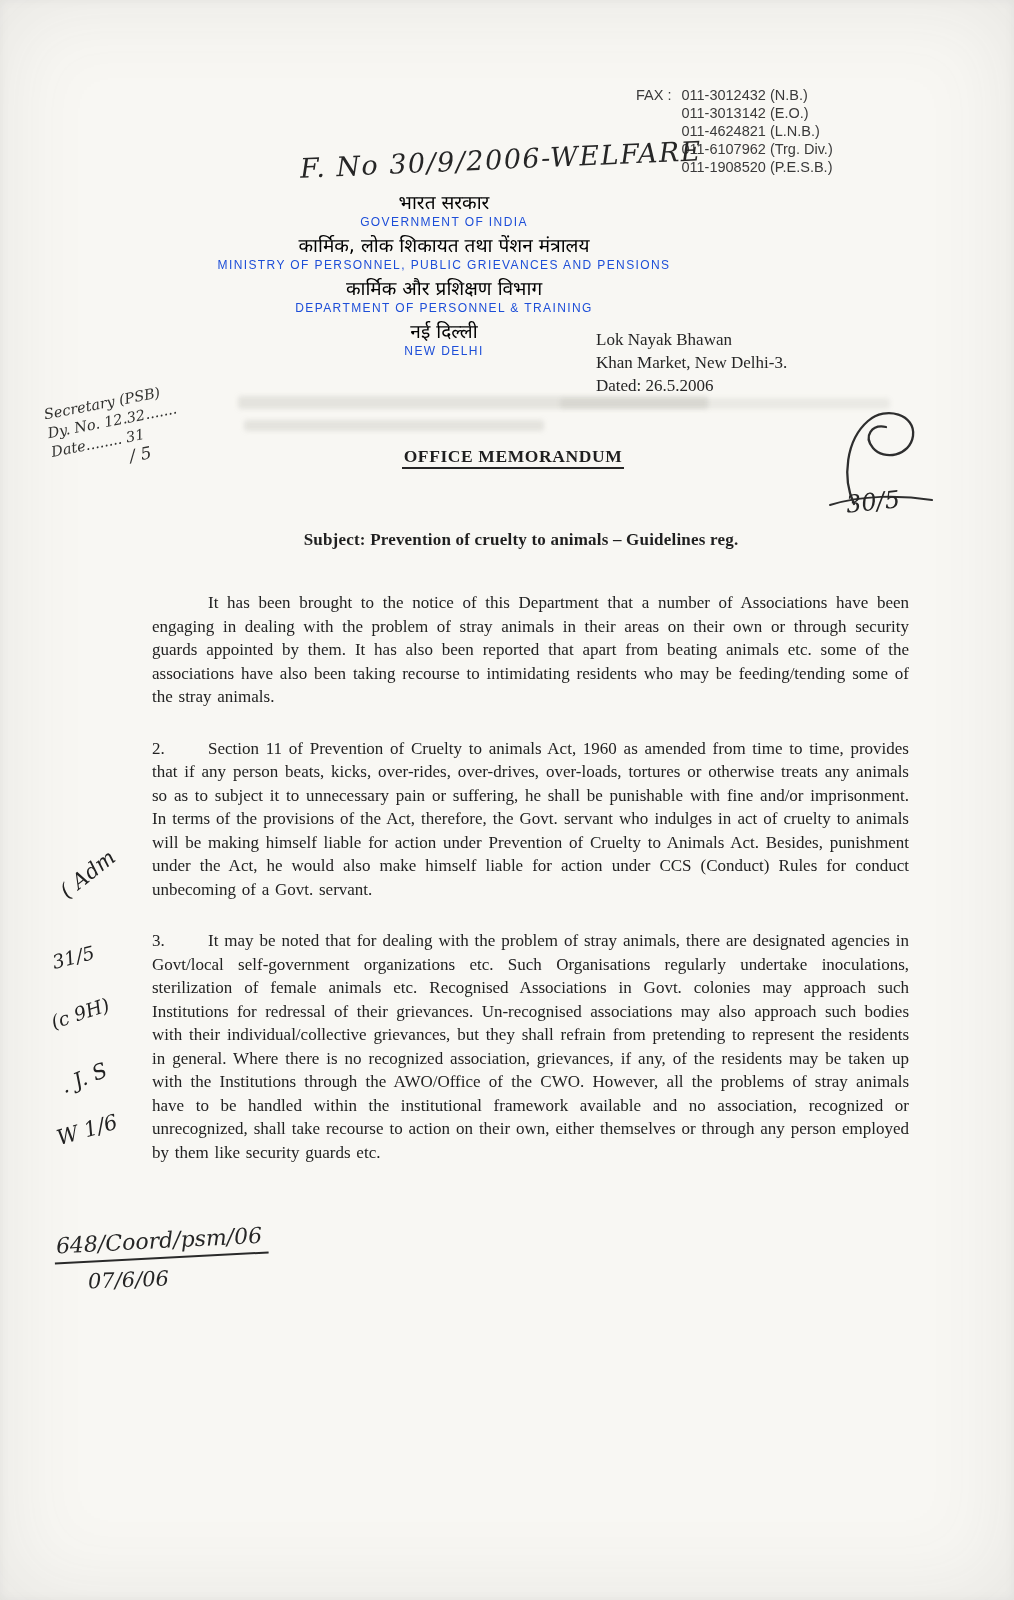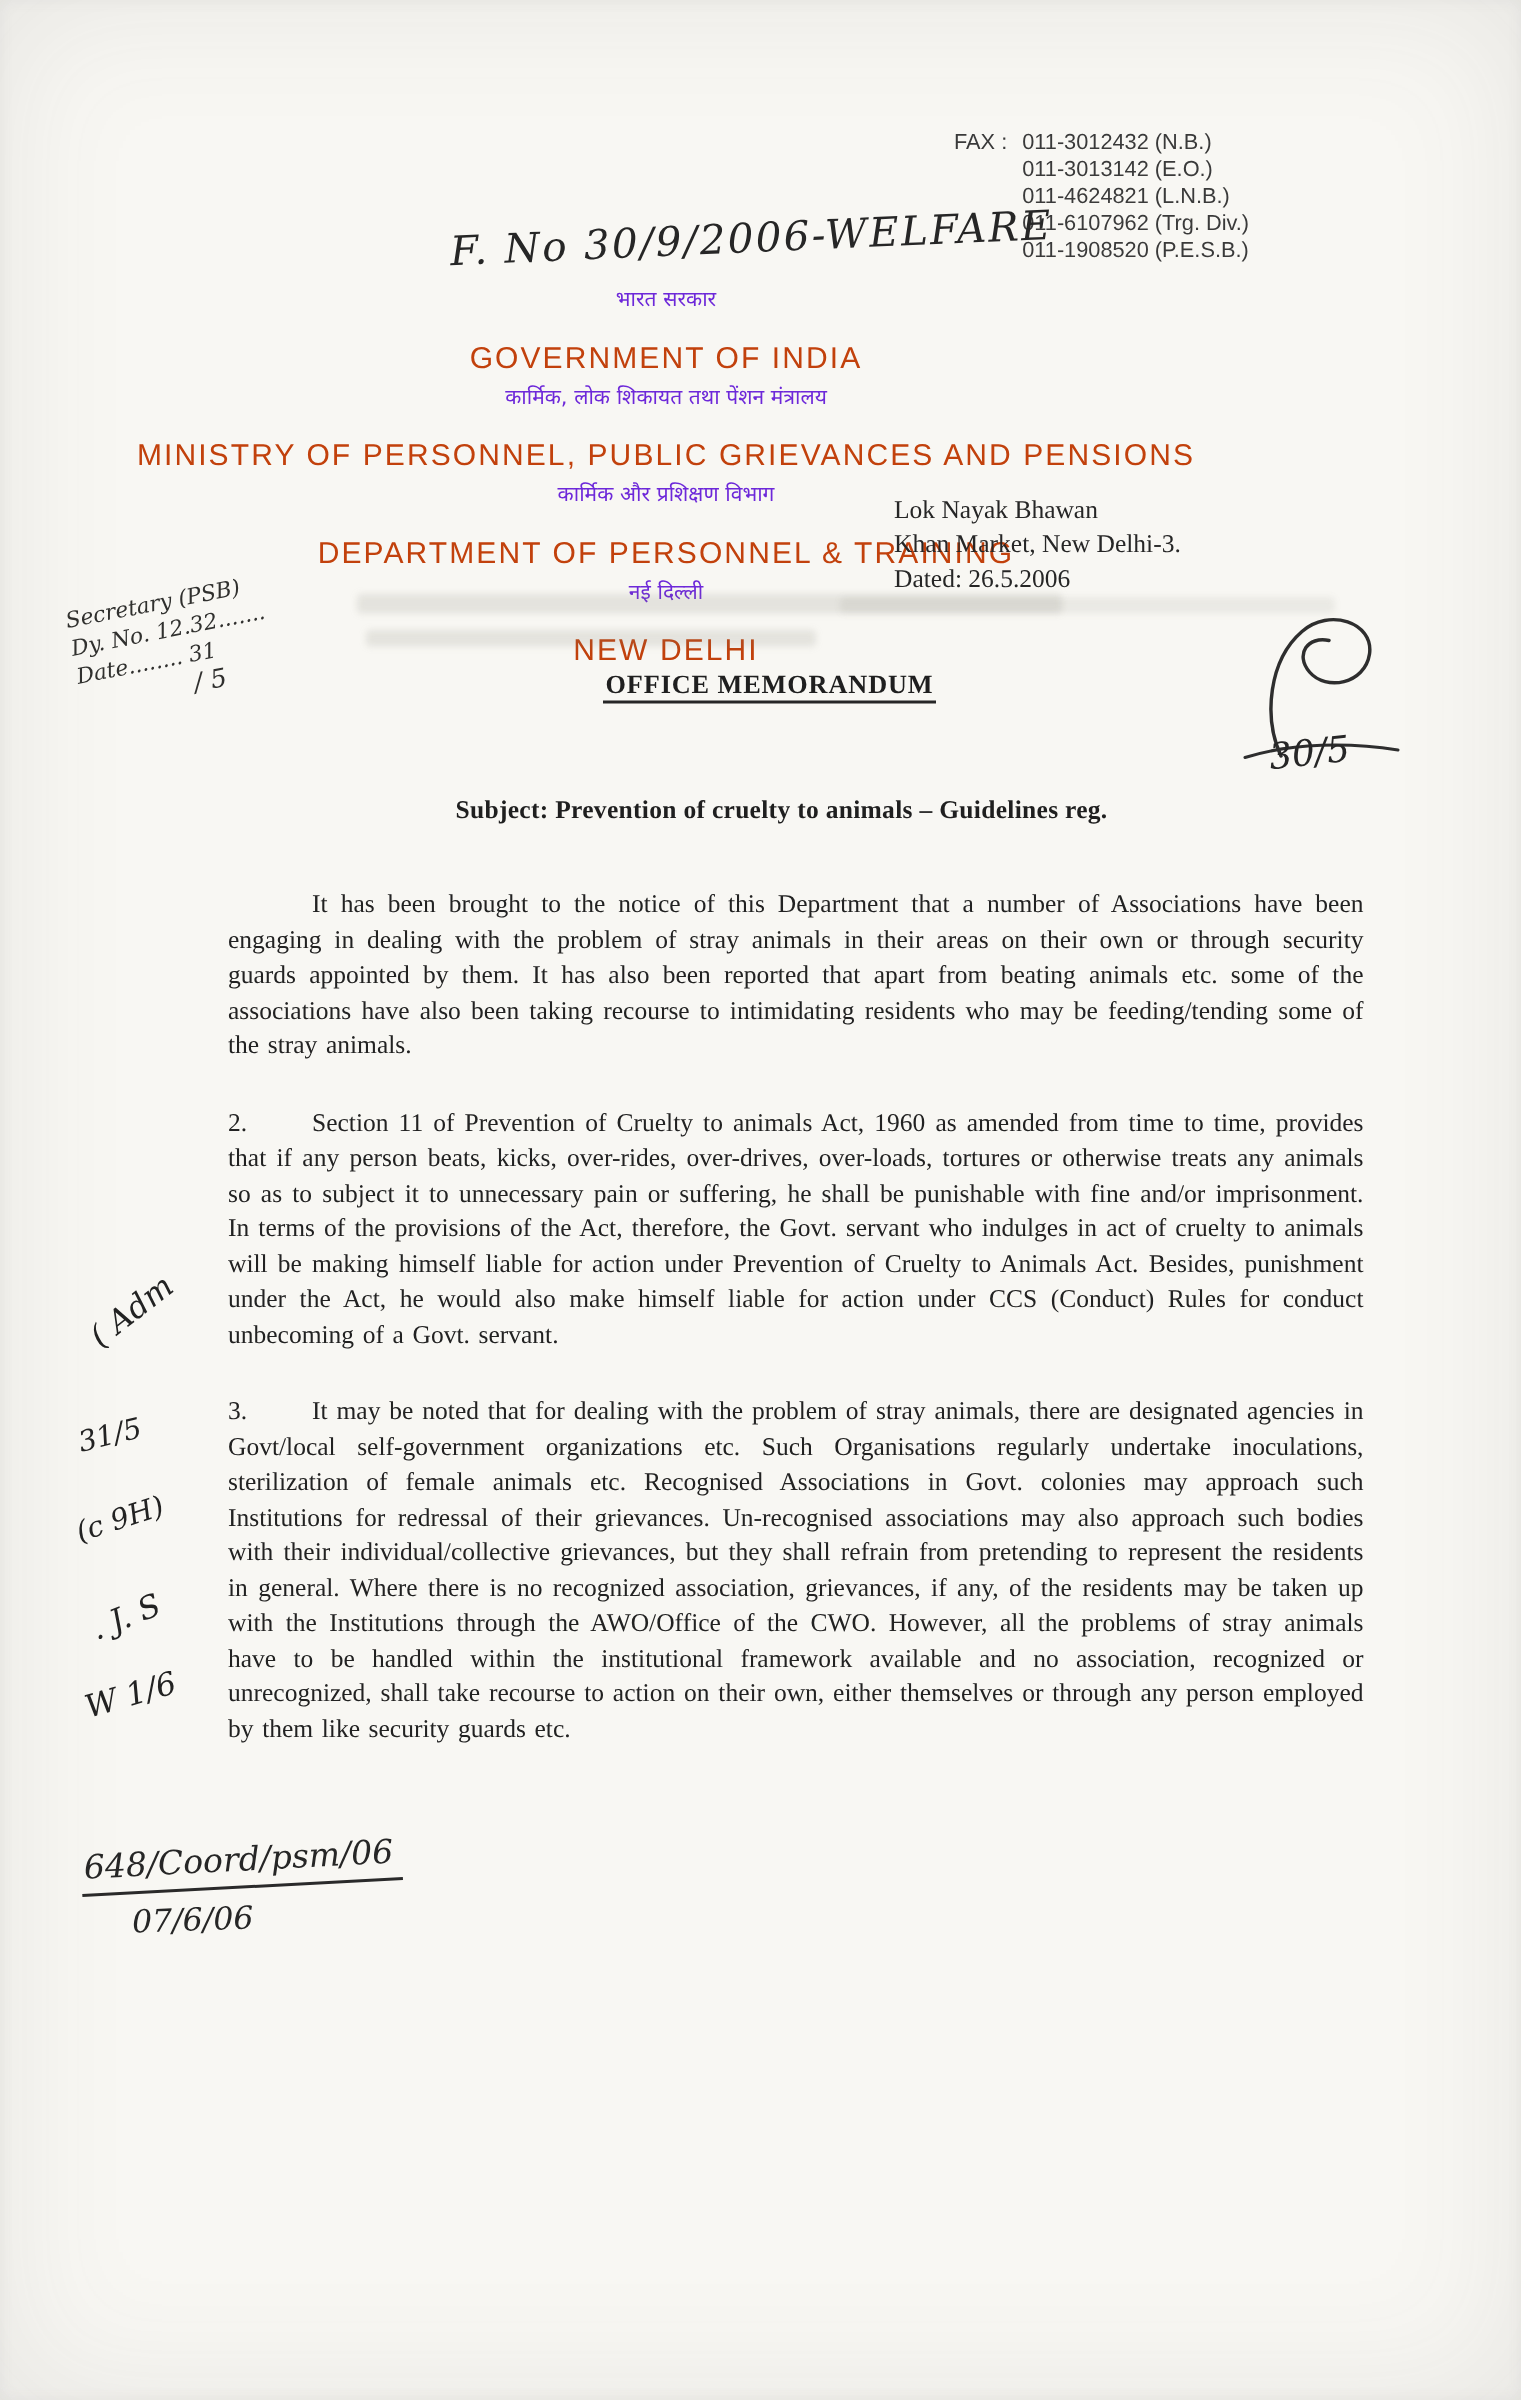--- a/index.html
+++ b/index.html
@@ -13,22 +13,22 @@
   
   .fax { position:absolute; top:86px; left:636px; display:flex; gap:10px;
          font-family:"Liberation Sans", sans-serif; font-size:14.5px; line-height:18px; color:#3a3a3a; }
   .fax-lines div { white-space:nowrap; }
   
   .hand { font-family:"DejaVu Serif", serif; font-style:italic; color:#262626; }
   .file-no { position:absolute; top:144px; left:300px; font-size:27px; letter-spacing:1.5px;
              transform:rotate(-2.5deg); white-space:nowrap; }
   
   .letterhead { position:absolute; top:186px; left:0; width:888px; text-align:center; color:#333; }
-  .letterhead .hi { font-family:"DejaVu Sans", sans-serif; font-size:14px; margin-top:3px; color:#6d28d9; }
-  .letterhead .en { font-family:"Liberation Sans", sans-serif; font-size:20px; letter-spacing:1.4px; margin-top:20px; color:#c2410c; }
+  .letterhead .hi { font-family:"DejaVu Sans", sans-serif; font-size:19px; margin-top:3px; color:#000000; }
+  .letterhead .en { font-family:"Liberation Sans", sans-serif; font-size:12px; letter-spacing:1.4px; margin-top:0; color:#1d4ed8; }
   
   .address { position:absolute; top:328px; left:596px; width:282px; 
              font-size:17px; line-height:23px; color:#262626; }
   
   .stamp { position:absolute; top:388px; left:48px; transform:rotate(-11deg);
            font-size:14.5px; line-height:19px; color:#30302e; width:180px; }
   .stamp .s4 { margin-left:76px; font-size:17px; }
   
   .smudge { position:absolute; background:rgba(125,122,115,0.16); filter:blur(2.5px); border-radius:3px; }
   

